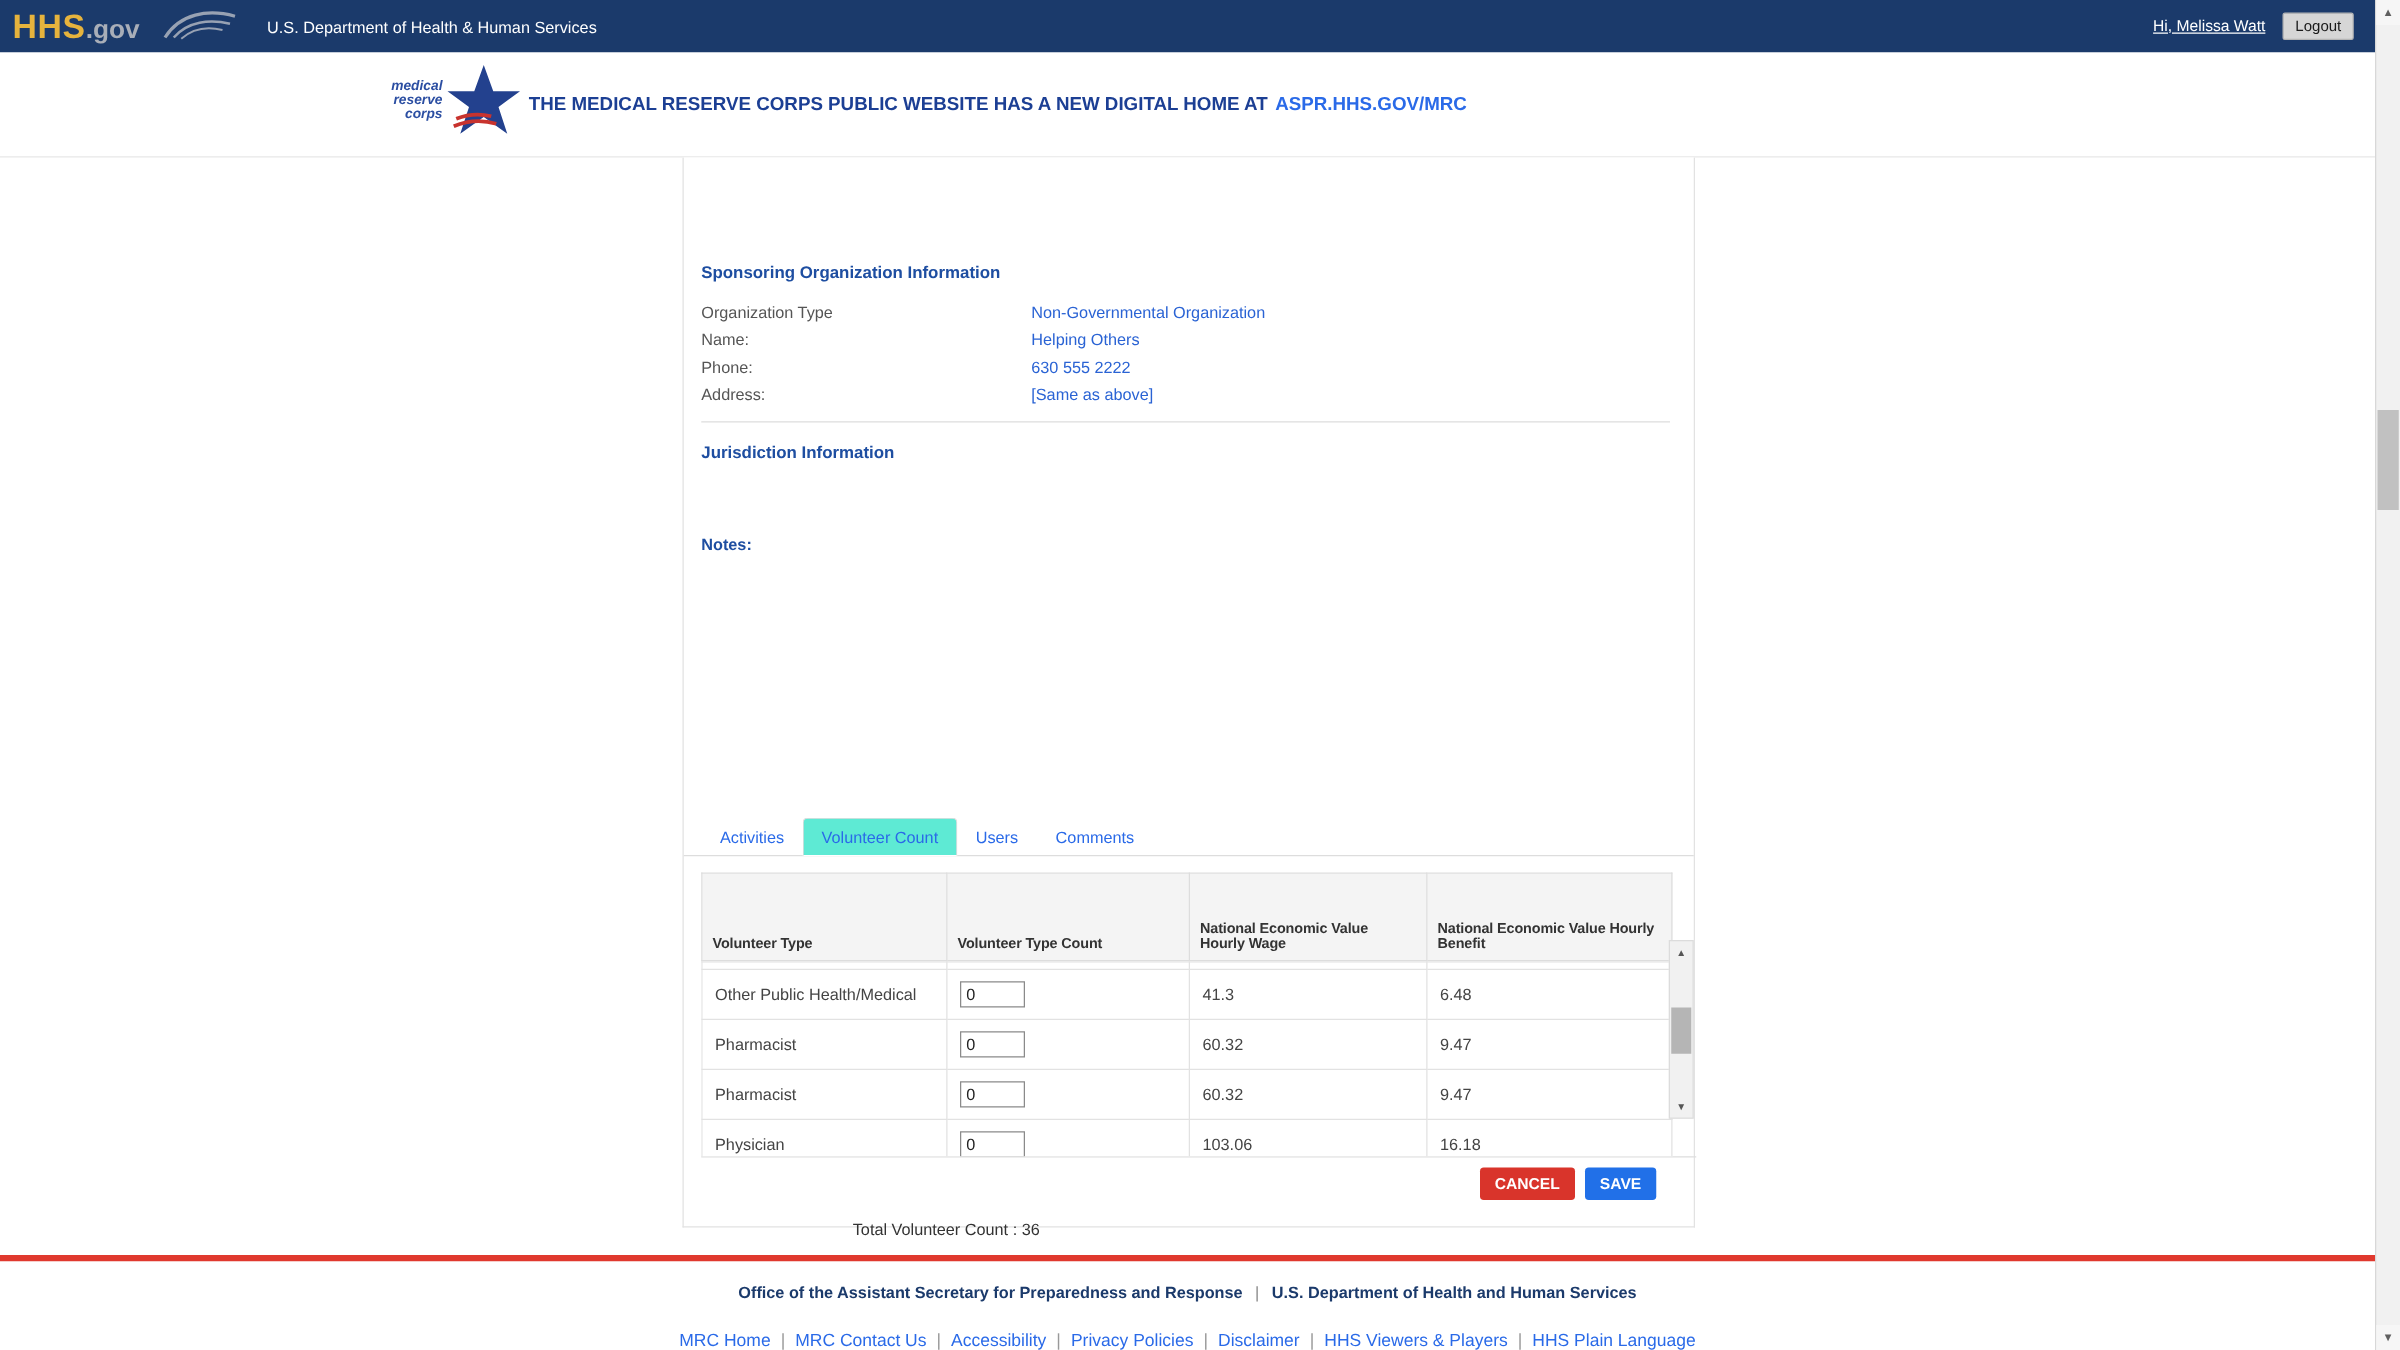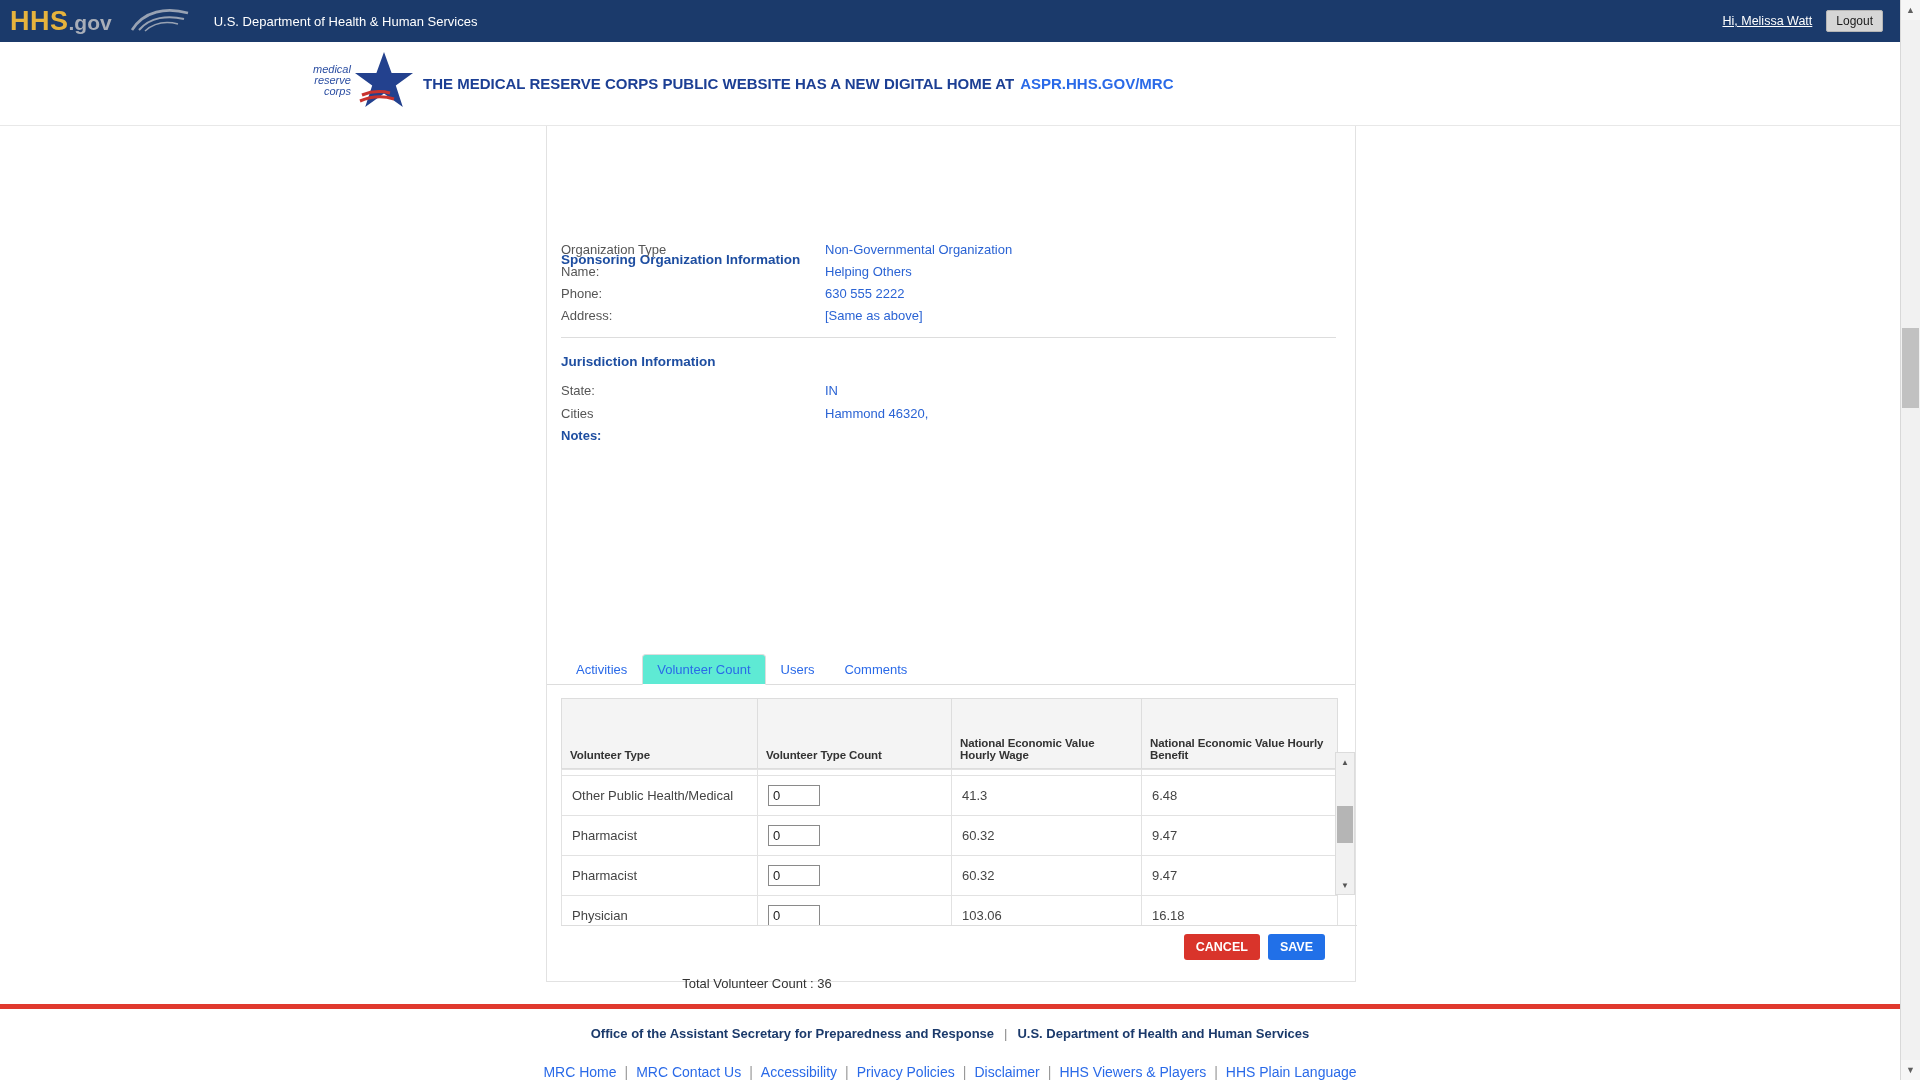--- a/index.html
+++ b/index.html
@@ -16,30 +16,30 @@
   .dept { color:#ffffff; font-size:13px; margin-left:22px; }
   .topbar-right { margin-left:auto; display:flex; align-items:center; gap:14px; }
   .greeting { color:#ffffff; font-size:12.5px; text-decoration:underline; cursor:pointer; }
   .logout { background:#d6d6d6; border:1px solid #b5b5b5; color:#1a1a1a; font-size:12px;
             padding:3px 9px; border-radius:2px; cursor:pointer; font-family:inherit; }
 
   
   .banner { position:absolute; top:42px; left:0; width:1900px; height:84px; background:#fff;
             border-bottom:1px solid #e8e8e8; }
   .mrc-logo { position:absolute; left:313px; top:7px; display:flex; align-items:center; }
-  .mrc-text { text-align:right; font-style:italic; color:#2b4ea2; font-size:11px; line-height:11px; margin-right:2px; }
+  .mrc-text { text-align:right; font-style:italic; color:#2b4ea2; font-size:11px; line-height:11px; margin-right:2px;font-weight:bold; }
   .banner-message { position:absolute; left:423px; top:0; height:100%; display:flex; align-items:center;
                     font-weight:bold; font-size:15px; color:#1c3f94; white-space:nowrap; }
   .banner-message .msg-link { color:#2a6ae8; margin-left:6px; cursor:pointer; }
 
   
   .card { position:absolute; left:546px; top:126px; width:810px; height:856px; background:#fff;
           border:1px solid #e2e2e2; border-top:none; }
   .section-title { position:absolute; left:14px; font-size:13.5px; font-weight:bold; color:#1e4ea1; }
-  .sponsor-title { top:84px;margin-top:42px; }
+  .sponsor-title { top:84px; }
   .jurisdiction-title { top:228px; }
   .sponsor-rows { position:absolute; left:14px; top:112px; }
   .jurisdiction-rows { position:absolute; left:14px; top:253px; }
   .info-row { height:22px; display:flex; align-items:center; font-size:13px; }
   .jurisdiction-rows .info-row { height:23px; }
   .info-label { width:264px; color:#555555; }
   .info-value { color:#2a63d4; }
   .divider { position:absolute; left:14px; top:211px; width:775px; border-top:1px solid #dddddd; }
   .notes-label { position:absolute; left:14px; top:302px; font-size:13px; font-weight:bold; color:#1e4ea1; }
 
@@ -155,30 +155,20 @@
     </div>
     <div class="info-row">
       <span class="info-label">Address:</span>
       <span class="info-value">[Same as above]</span>
     </div>
   </div>
 
   <div class="divider"></div>
 
   <div class="section-title jurisdiction-title">Jurisdiction Information</div>
-  <div class="jurisdiction-rows">
-    <div class="info-row">
-      <span class="info-label">State:</span>
-      <span class="info-value">IN</span>
-    </div>
-    <div class="info-row">
-      <span class="info-label">Cities</span>
-      <span class="info-value">Hammond 46320,</span>
-    </div>
-  </div>
   <div class="notes-label">Notes:</div>
 
   <div class="tabbar">
     <div class="tab">Activities</div>
     <div class="tab active">Volunteer Count</div>
     <div class="tab">Users</div>
     <div class="tab">Comments</div>
   </div>
 
   <div class="vtable-wrap">

